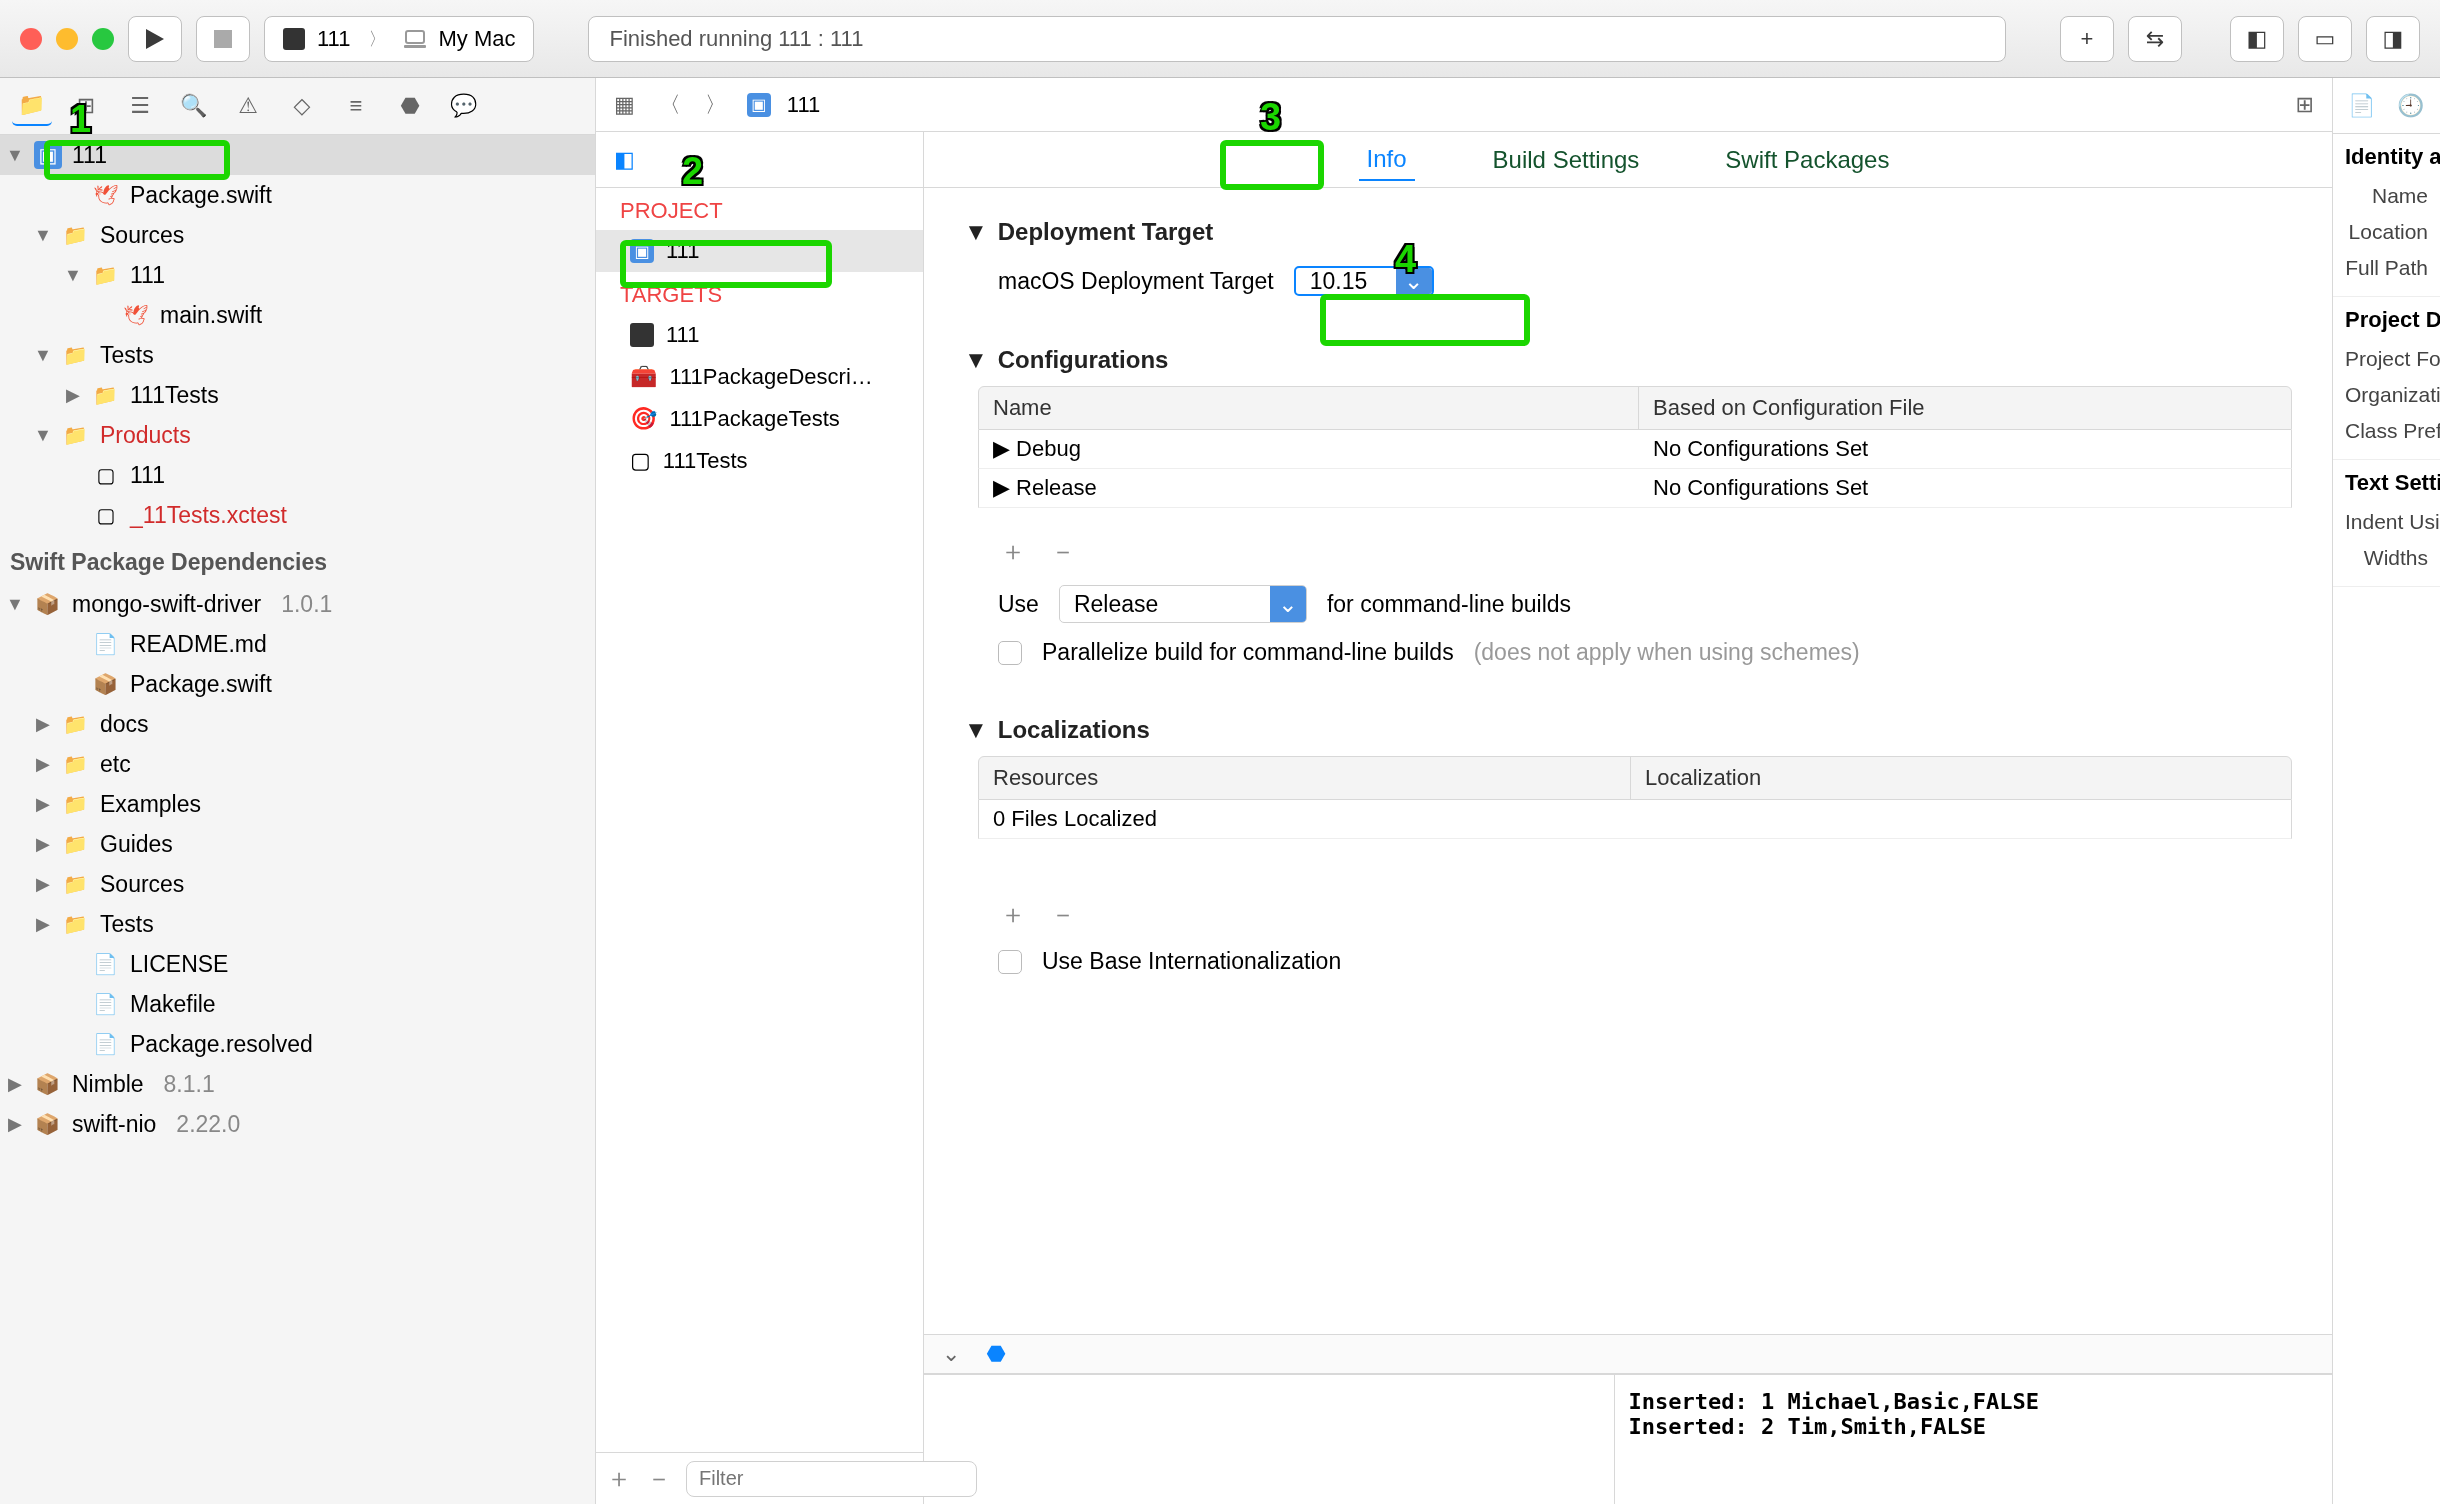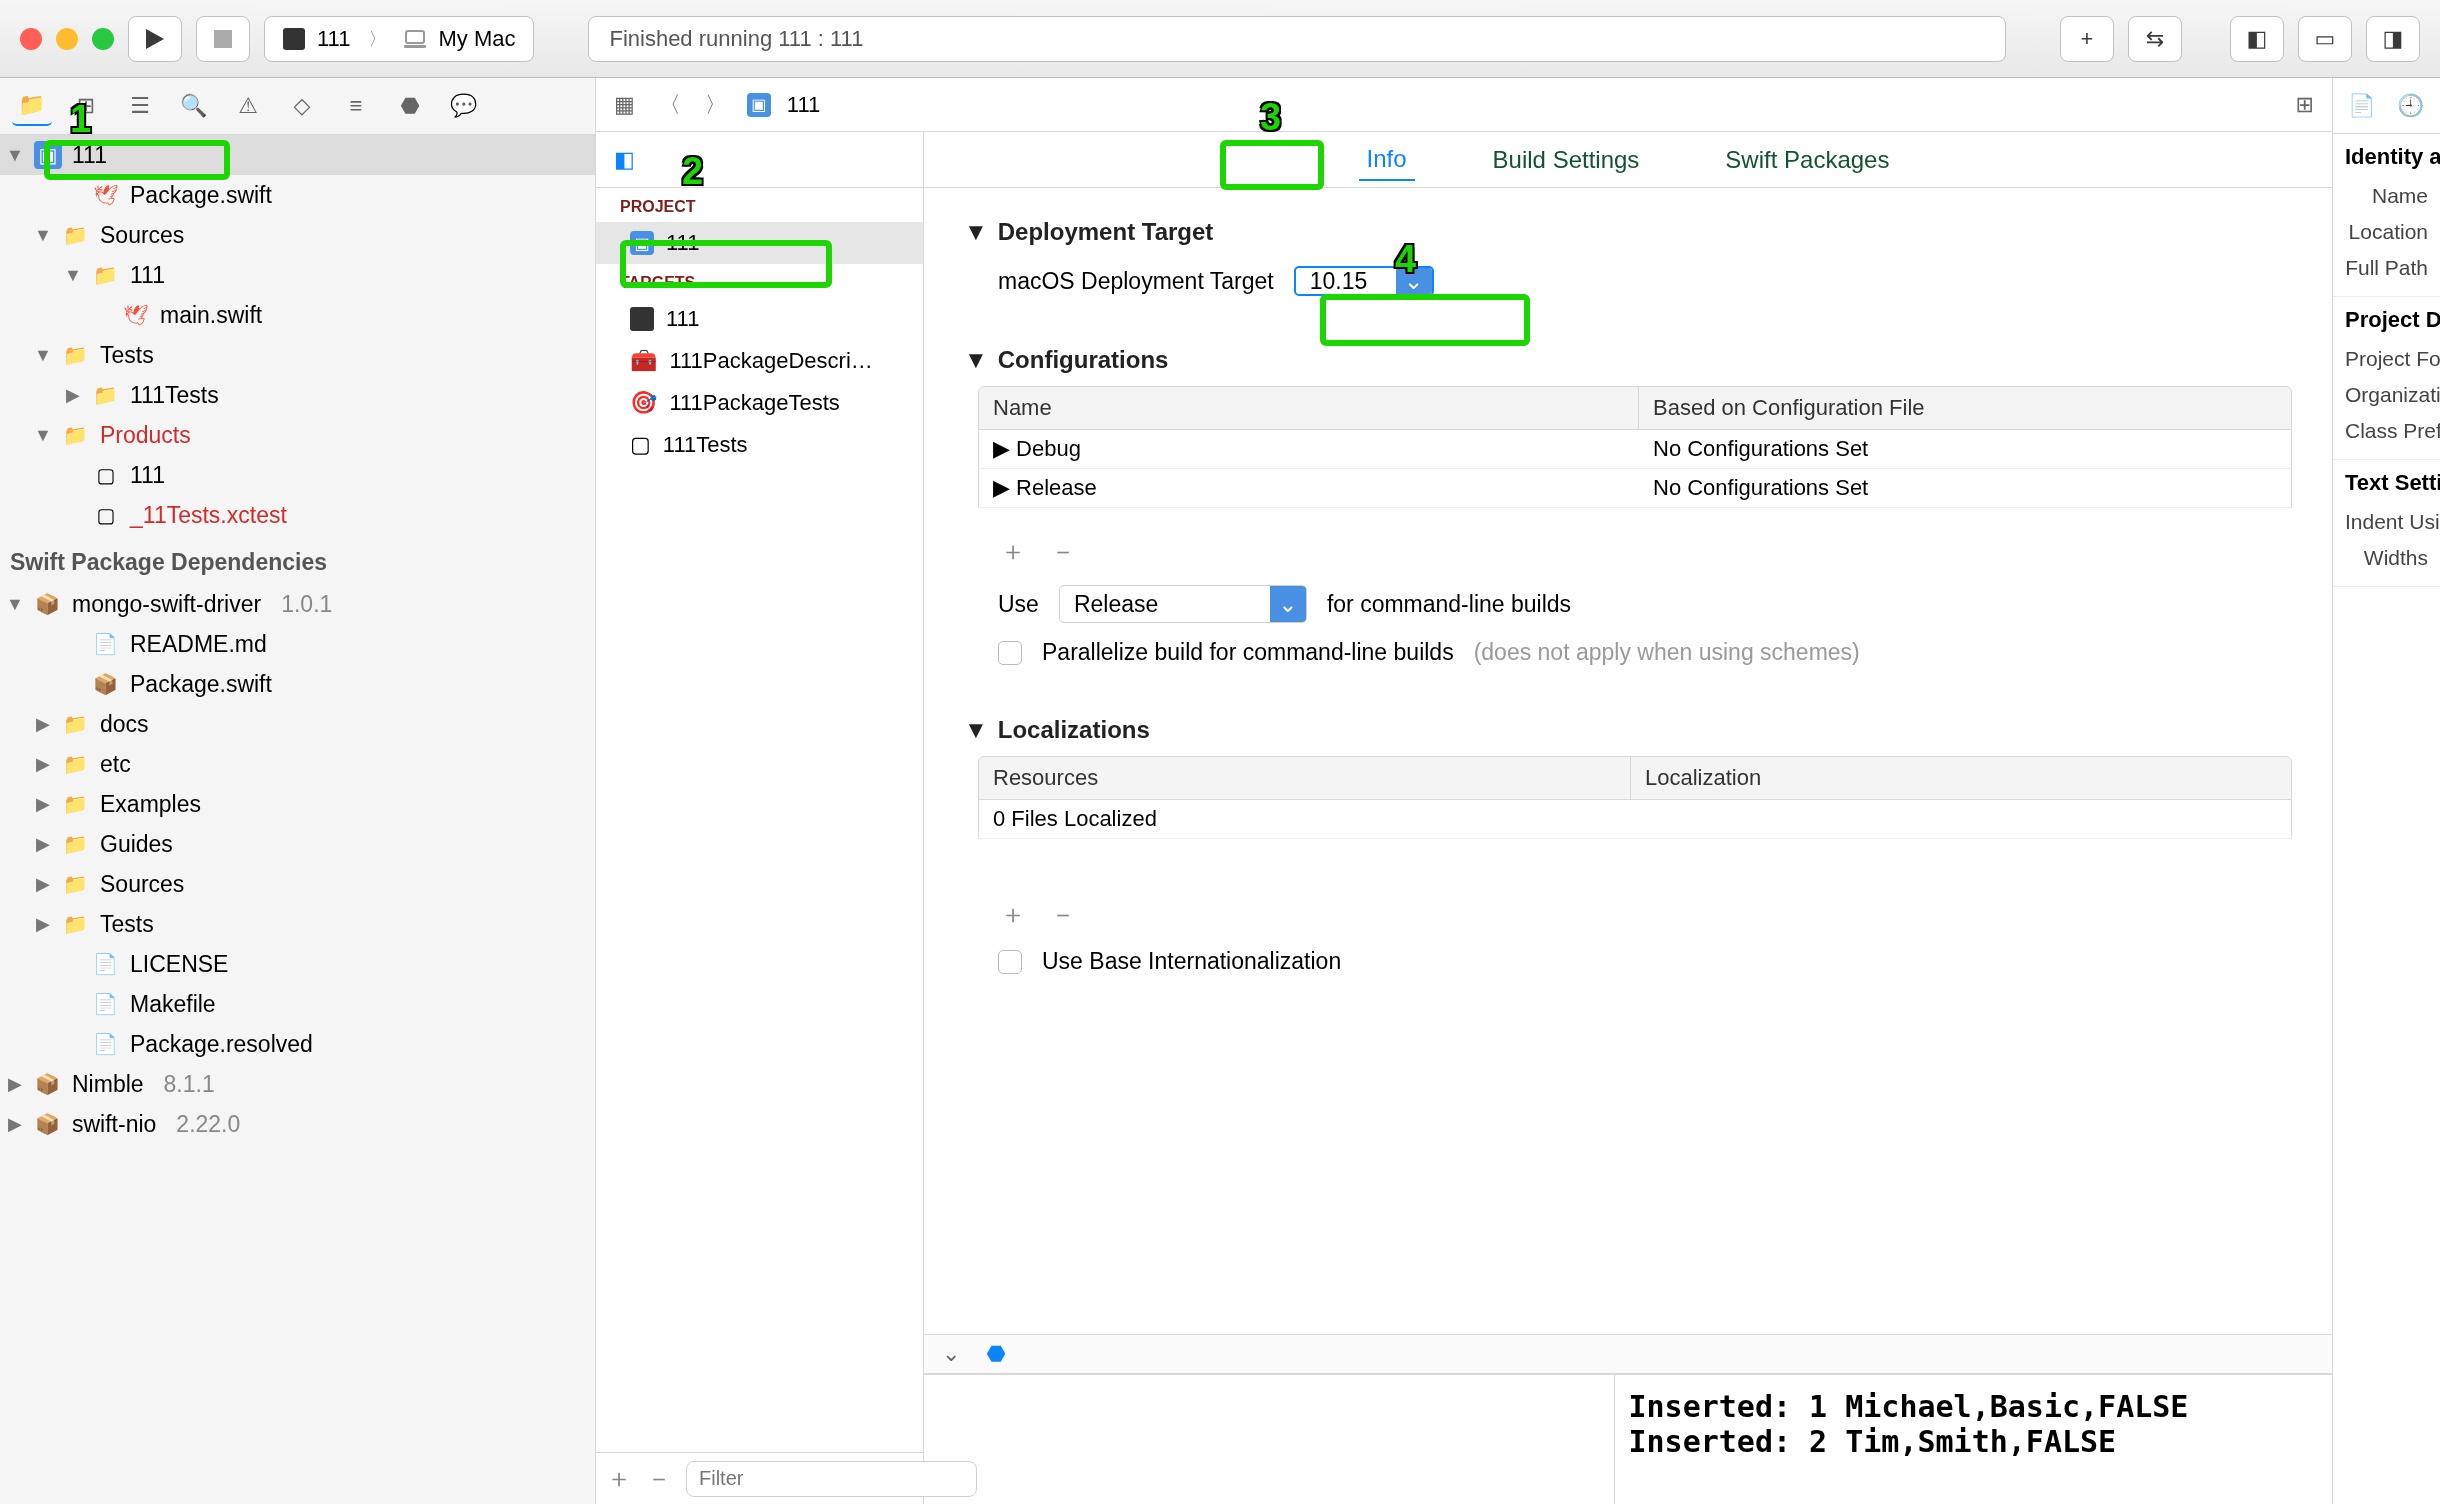--- a/index.html
+++ b/index.html
@@ -41,21 +41,21 @@
     
     .editor { flex: 1; display: flex; flex-direction: column; min-width: 0; }
     .jump-bar { height: 54px; border-bottom: 1px solid #d8d8d8; display: flex; align-items: center; padding: 0 14px; gap: 16px; font-size: 22px; }
     .jb-btn { color: #666; cursor: pointer; padding: 4px; }
     .editor-body { flex: 1; display: flex; min-height: 0; }
     
     
     .targets-col { width: 328px; border-right: 1px solid #d8d8d8; display: flex; flex-direction: column; }
     .tc-top { height: 56px; border-bottom: 1px solid #d8d8d8; display: flex; align-items: center; padding: 0 14px; }
     .tc-body { flex: 1; overflow: auto; }
-    .tc-header { padding: 10px 24px 6px 24px; font-weight: 700; font-size: 16px; color: #7f1d1d; }
+    .tc-header { padding: 10px 24px 6px 24px; font-weight: 400; font-size: 22px; color: #ef4444; }
     .tc-row { display: flex; align-items: center; padding: 8px 24px 8px 34px; gap: 12px; font-size: 22px; cursor: pointer; }
     .tc-row.sel { background: #e6e6e6; }
     .tc-bottom { height: 52px; border-top: 1px solid #d8d8d8; display: flex; align-items: center; padding: 0 10px; gap: 14px; }
     .filter-input { flex: 1; height: 36px; border: 1px solid #d0d0d0; border-radius: 8px; padding: 0 12px; font-size: 20px; background: #fff; }
     
     
     .settings { flex: 1; display: flex; flex-direction: column; min-width: 0; }
     .tabs { height: 56px; border-bottom: 1px solid #d8d8d8; display: flex; align-items: center; justify-content: center; gap: 70px; font-size: 24px; }
     .tab { cursor: pointer; padding: 6px 8px; color: #14532d; }
     .tab.active { color: #0a84ff; border-bottom: 2px solid #0a84ff; }
@@ -75,21 +75,21 @@
     .table-row { display: flex; border-left: 1px solid #d8d8d8; border-right: 1px solid #d8d8d8; border-bottom: 1px solid #eee; }
     .td { padding: 6px 14px; font-size: 22px; }
     .pm { color: #888; cursor: pointer; width: 30px; text-align: center; font-size: 26px; }
     .chk { width: 24px; height: 24px; border: 1px solid #bbb; border-radius: 5px; background: #fff; }
     .faded { color: #999; }
     
     
     .debug-top { height: 40px; border-top: 1px solid #d8d8d8; border-bottom: 1px solid #d8d8d8; display: flex; align-items: center; padding: 0 14px; gap: 18px; background: #fafafa; }
     .console { flex: 0 0 130px; border-top: 1px solid #d8d8d8; display: flex; }
     .console-left { flex: 1; }
-    .console-right { flex: 1; border-left: 1px solid #d8d8d8; padding: 14px; font-family: Menlo, monospace; font-size: 30px; font-weight: 700; white-space: pre; }
+    .console-right { flex: 1; border-left: 1px solid #d8d8d8; padding: 14px; font-family: Menlo, monospace; font-size: 22px; font-weight: 700; white-space: pre; }
     
     
     .inspector { width: 108px; min-width: 108px; border-left: 1px solid #d8d8d8; font-size: 22px; overflow: hidden; }
     .ins-head { height: 56px; border-bottom: 1px solid #d8d8d8; display: flex; align-items: center; padding: 0 14px; gap: 14px; justify-content: center; }
     .ins-sec { padding: 10px 12px; border-bottom: 1px solid #eee; }
     .ins-title { font-weight: 700; font-size: 22px; padding-bottom: 8px; white-space: nowrap; }
     .ins-line { font-size: 21px; color: #444; padding: 6px 0; text-align: right; white-space: nowrap; }
     
     
     .hl { position: absolute; border: 6px solid #1bd600; border-radius: 6px; pointer-events: none; }

